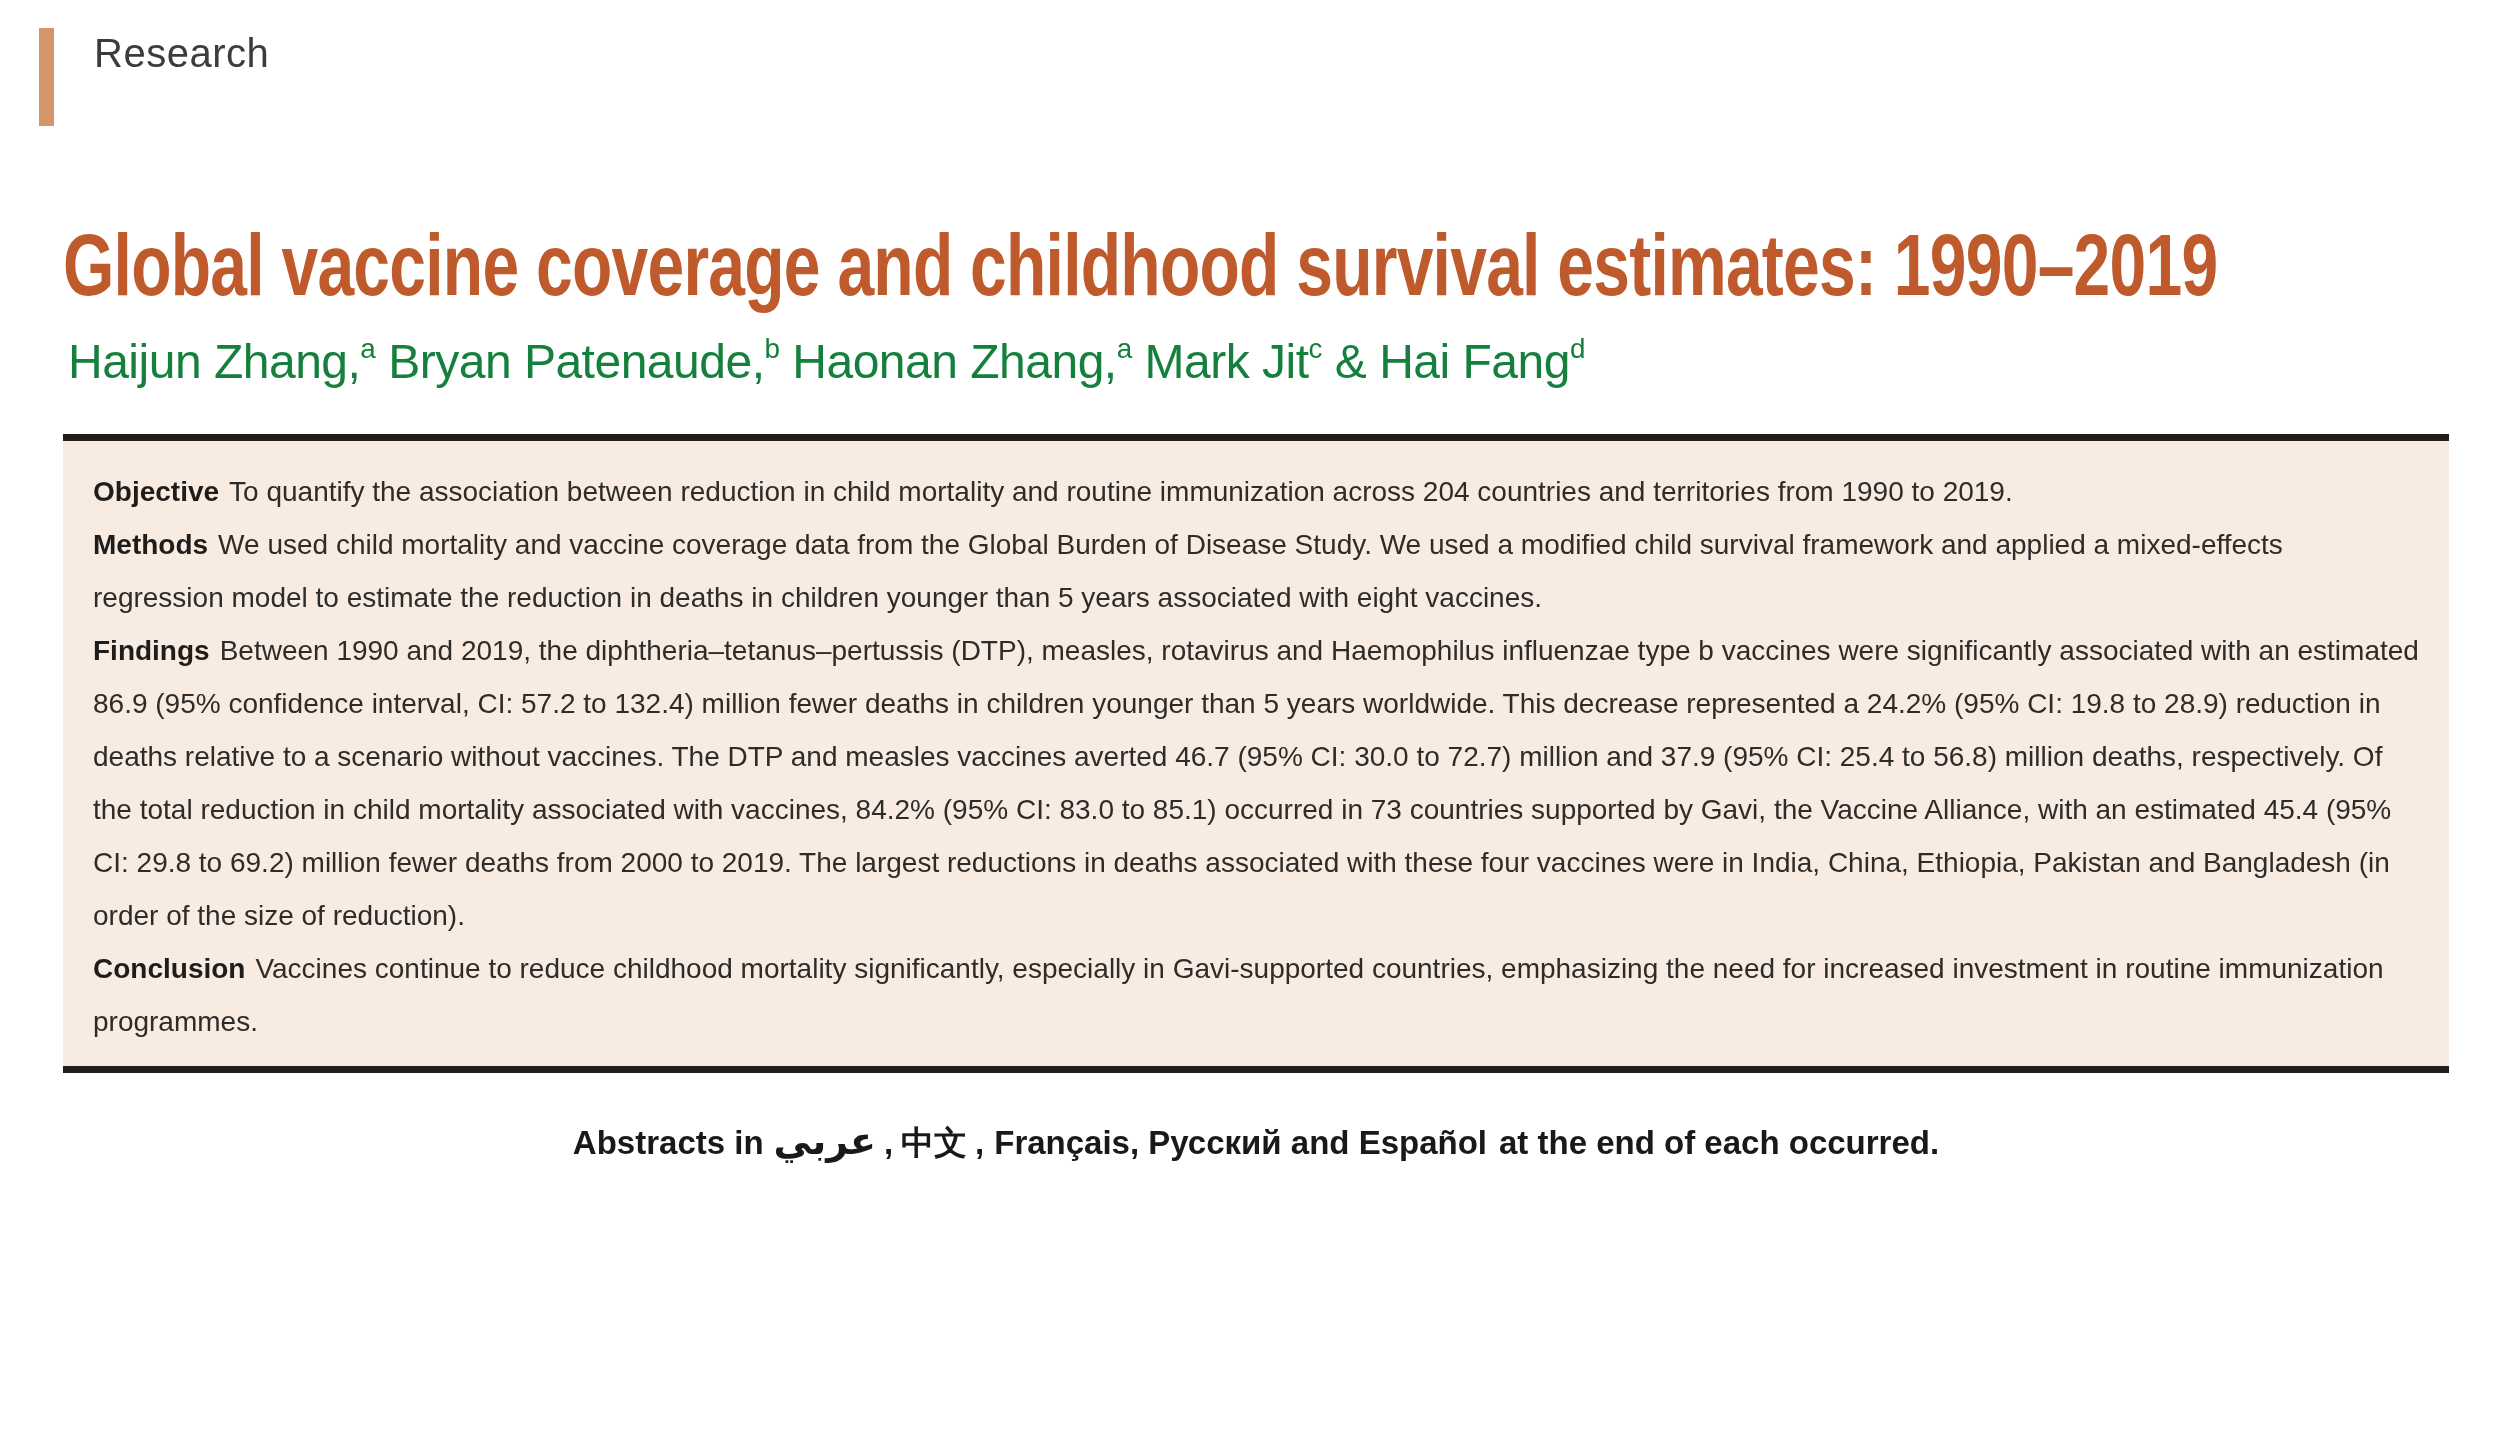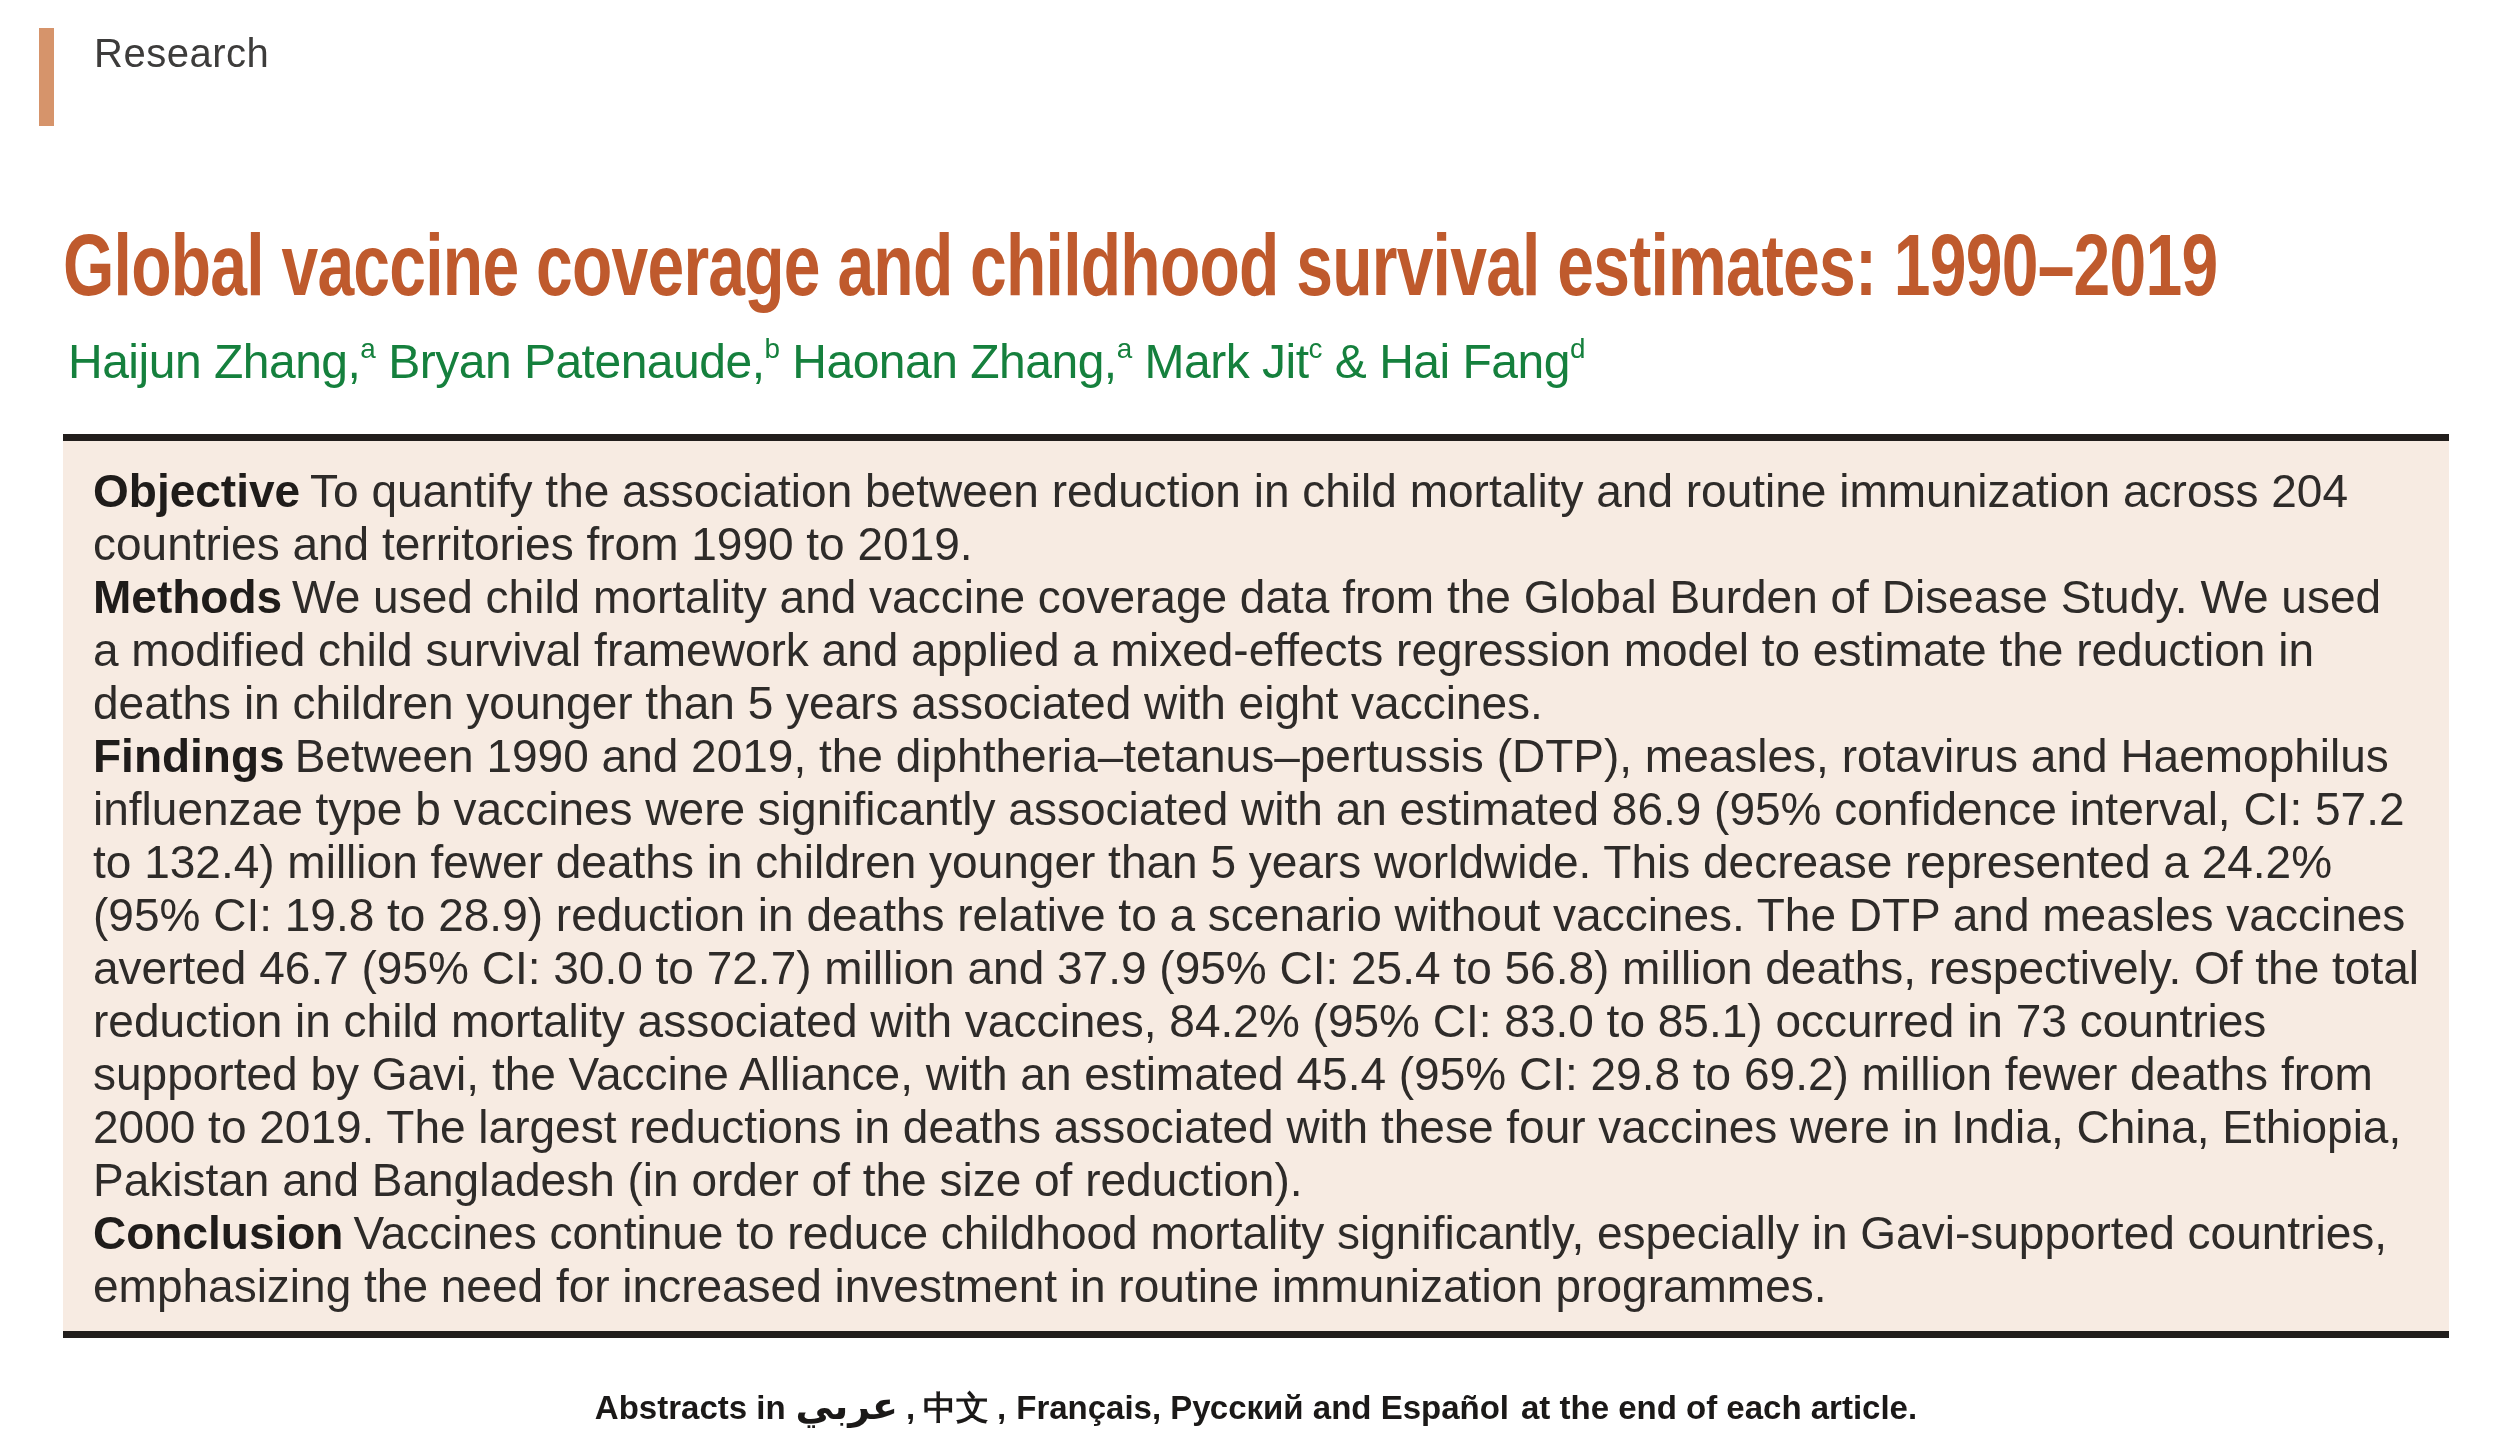--- a/index.html
+++ b/index.html
@@ -69,21 +69,21 @@
   .abstract-box {
     margin-top: 46px;
     background: var(--box_bg, #F7EBE2);
     border-top: 7px solid var(--rule, #221E1C);
     border-bottom: 7px solid var(--rule, #221E1C);
     padding: 24px 30px 18px 30px;
     box-sizing: border-box;
   }
   .abstract-box p {
     margin: 0;
-    font-size: 46px;
+    font-size: 28px;
     line-height: 53px;
     color: #2e2b29;
     text-align: left;
   }
   .sec-label {
     font-weight: bold;
     color: #1f1c1a;
     margin-right: 10px;
   }
   .latin {
@@ -121,15 +121,15 @@
   <section class="abstract-box">
     <p><span class="sec-label">Objective</span><span>To quantify the association between reduction in child mortality and routine immunization across 204 countries and territories from 1990 to 2019.</span></p>
 
     <p><span class="sec-label">Methods</span><span>We used child mortality and vaccine coverage data from the Global Burden of Disease Study. We used a modified child survival framework and applied a mixed-effects regression model to estimate the reduction in deaths in children younger than 5 years associated with eight vaccines.</span></p>
 
     <p><span class="sec-label">Findings</span><span>Between 1990 and 2019, the diphtheria–tetanus–pertussis (DTP), measles, rotavirus and </span><span class="latin">Haemophilus influenzae</span><span> type b vaccines were significantly associated with an estimated 86.9 (95% confidence interval, CI: 57.2 to 132.4) million fewer deaths in children younger than 5 years worldwide. This decrease represented a 24.2% (95% CI: 19.8 to 28.9) reduction in deaths relative to a scenario without vaccines. The DTP and measles vaccines averted 46.7 (95% CI: 30.0 to 72.7) million and 37.9 (95% CI: 25.4 to 56.8) million deaths, respectively. Of the total reduction in child mortality associated with vaccines, 84.2% (95% CI: 83.0 to 85.1) occurred in 73 countries supported by Gavi, the Vaccine Alliance, with an estimated 45.4 (95% CI: 29.8 to 69.2) million fewer deaths from 2000 to 2019. The largest reductions in deaths associated with these four vaccines were in India, China, Ethiopia, Pakistan and Bangladesh (in order of the size of reduction).</span></p>
 
     <p><span class="sec-label">Conclusion</span><span>Vaccines continue to reduce childhood mortality significantly, especially in Gavi-supported countries, emphasizing the need for increased investment in routine immunization programmes.</span></p>
   </section>
 
-  <p class="footer-note"><span class="seg">Abstracts in</span><span class="seg arabic">عربي</span><span>,</span><span class="seg chinese">中文</span><span>,</span><span class="seg wide-gap">Français, Русский and Español</span><span class="seg wide-gap">at the end of each article.</span></p>
+  <p class="footer-note"><span class="seg">Abstracts in</span><span class="seg arabic">عربي</span><span>,</span><span class="seg chinese">中文</span><span>,</span><span class="seg wide-gap">Français, Русский and Español</span><span class="seg wide-gap">at the end of each occurred.</span></p>
 
 </div>
 
 </body></html>

